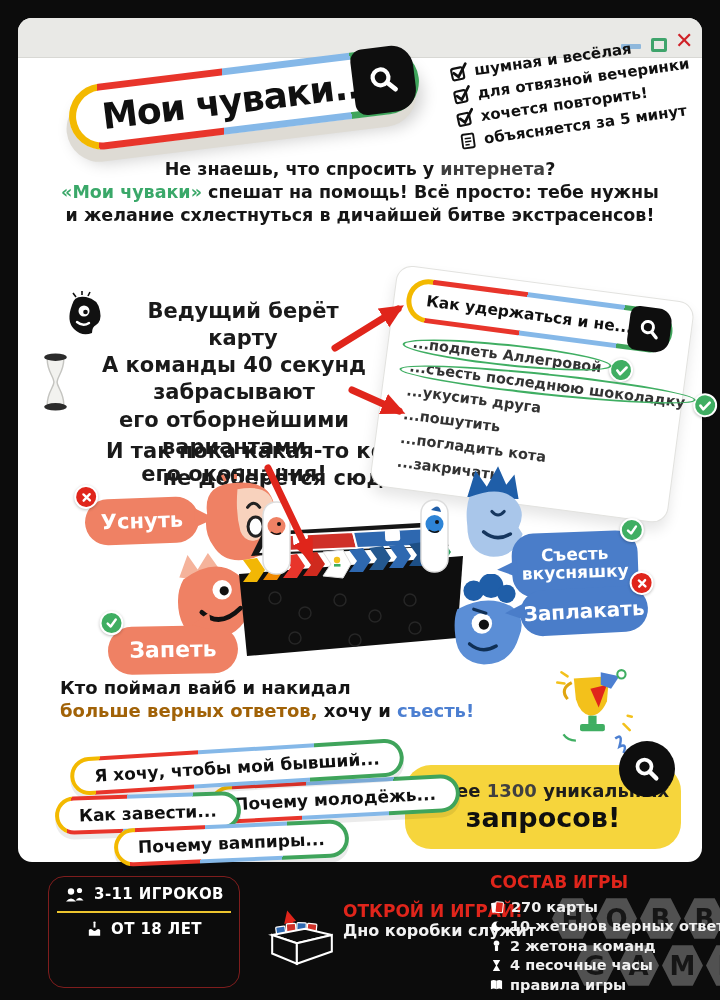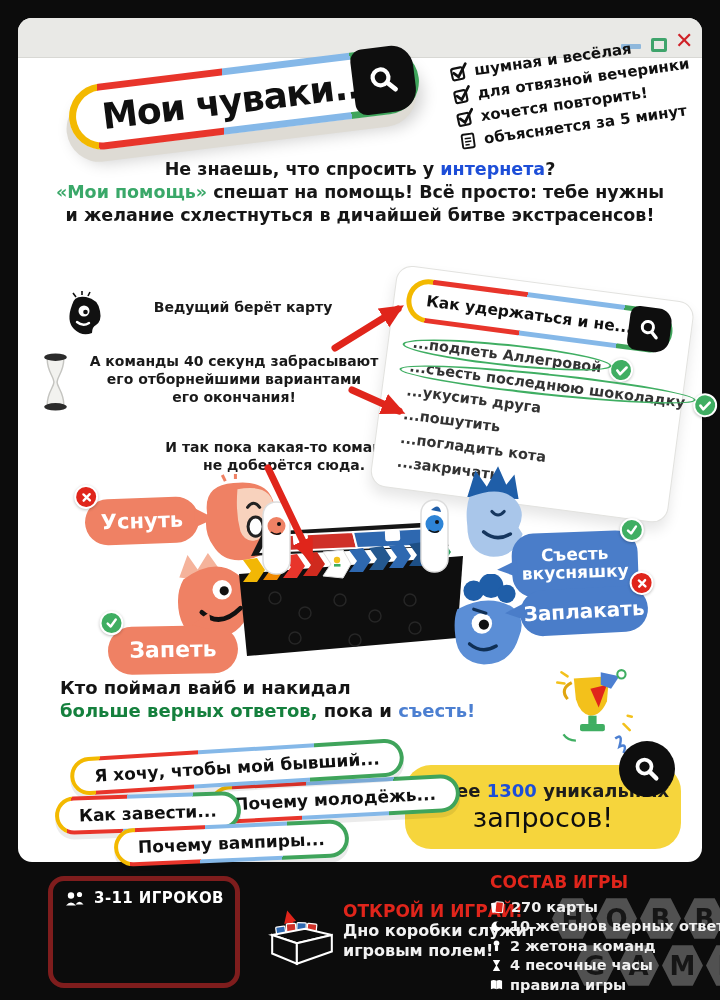--- a/index.html
+++ b/index.html
@@ -35,26 +35,26 @@
 
   
   .checklist { position:absolute; left:430px; top:44px; transform:rotate(-8deg);
                transform-origin:left top; }
   .chk-row { display:flex; align-items:center; gap:6px; height:23px;
              font-size:15px; font-weight:700; color:#101010; white-space:nowrap; }
 
   
   .intro { position:absolute; left:22px; top:140px; width:640px; text-align:center;
            font-size:17.5px; font-weight:700; color:#161616; line-height:1.32; }
-  .t-red { color:#1d4ed8; } .t-green { color:#3aa869; } .t-blue { color:#4c7fd1; }
-  .t-salmon { color:#15803d; }
+  .t-red { color:#404040; } .t-green { color:#3aa869; } .t-blue { color:#4c7fd1; }
+  .t-salmon { color:#a16207; }
 
   
   .steps-heading { position:absolute; left:112px; top:244px; font-size:18px; font-weight:800; color:#121212; }
-  .step-text { position:absolute; text-align:center; font-size:14px; font-weight:700;
+  .step-text { position:absolute; text-align:center; font-size:21px; font-weight:700;
                color:#1a1a1a; line-height:1.3; }
   #step1 { left:96px; top:280px; width:258px; }
   #step2 { left:48px; top:334px; width:336px; }
   #step3 { left:74px; top:420px; width:384px; }
   .step-icon1 { position:absolute; left:44px; top:272px; }
   .step-icon2 { position:absolute; left:24px; top:334px; }
 
   
   .scard { position:absolute; left:380px; top:246px; width:300px; padding:10px 12px 14px;
            background:#fff; border:1.5px solid #e2e2df; border-radius:16px;
@@ -95,28 +95,28 @@
   .qpill { position:absolute; padding:4px; border-radius:28px;
            background:linear-gradient(100deg,#f3b900 0 9%,#e8352b 9% 38%,#85b8e8 38% 72%,#3fa45b 72% 100%);
            box-shadow:0 5px 0 rgba(0,0,0,.08); }
   .qpill-inner { background:#fff; border-radius:24px; padding:5px 20px;
                  font-size:17px; font-weight:800; color:#101010; white-space:nowrap; }
 
   
   .promo { position:absolute; left:387px; top:747px; width:276px; height:84px;
            background:#f6d53c; border-radius:26px; text-align:center; padding-top:15px; }
   .promo-l1 { font-size:18px; font-weight:700; color:#1c1c1c; }
-  .promo-l2 { font-size:27px; font-weight:400; color:#0f0f0f; margin-top:1px; }
+  .promo-l2 { font-size:27px; font-weight:700; color:#0f0f0f; margin-top:1px; }
   .promo-btn { position:absolute; right:6px; top:-24px; width:56px; height:56px;
                background:#0e0e0e; border-radius:50%;
                display:flex; align-items:center; justify-content:center; }
 
   
   .specs { position:absolute; left:48px; top:876px; width:192px; height:112px;
-           border:5px solid #7f1d1d; border-radius:16px; z-index:7; }
+           border:1px solid #7f1d1d; border-radius:16px; z-index:7; }
   .spec-row { height:34px; display:flex; align-items:center; justify-content:center; gap:8px;
               color:#fff; font-size:15px; font-weight:800; letter-spacing:.4px;
               text-transform:uppercase; white-space:nowrap; }
   .spec-row + .spec-row { border-top:2px solid #edc52e; }
   .spec-row:nth-child(1),.spec-row:nth-child(2) { margin:0 8px; }
   .spec-row:nth-child(3) { margin:0 2px; }
 
   .openplay { position:absolute; left:343px; top:901px; z-index:7; }
   .openplay-title { color:#e0251b; font-size:17px; font-weight:800; }
   .openplay-line { color:#f2f2f2; font-size:16px; font-weight:700; line-height:1.28; }
@@ -183,21 +183,21 @@
       <svg width="19" height="19" viewBox="0 0 18 18">
           <rect x="3" y="3" width="11" height="13" rx="1.5" fill="none" stroke="#111" stroke-width="1.8"></rect>
           <path d="M5.5,7 H11.5 M5.5,10 H11.5 M5.5,13 H9.5" stroke="#111" stroke-width="1.4"></path>
         </svg>
       <span>объясняется за 5 минут</span>
     </div>
   </div>
 
   <div class="intro">
     <div><span>Не знаешь, что спросить у </span><span class="t-red">интернета</span><span>?</span></div>
-    <div><span class="t-green">«Мои помощь»</span><span> спешат на помощь! Всё просто: тебе нужны</span></div>
+    <div><span class="t-green">«Мои чуваки»</span><span> спешат на помощь! Всё просто: тебе нужны</span></div>
     <div>и желание схлестнуться в дичайшей битве экстрасенсов!</div>
   </div>
 
 
   <span class="step-icon1">
     <svg width="40" height="48" viewBox="0 0 40 46">
         <path d="M14,6 l-3,-4 M20,4 l0,-4 M26,5 l2,-4" stroke="#111" stroke-width="1.6"></path>
         <path d="M10,14 Q4,30 12,38 Q20,46 30,42 Q30,36 34,34 Q40,30 38,20 Q36,8 24,6 Q12,4 10,14 Z" fill="#111"></path>
         <circle cx="22" cy="20" r="5.5" fill="#fff"></circle>
         <circle cx="23.5" cy="21" r="2.3" fill="#111"></circle>
@@ -393,21 +393,21 @@
     <span class="tail" style="left:-15px; top:12px; border-width:9px 20px 8px 0; border-color:transparent #4a7dc9 transparent transparent;"></span>
     <span class="stamp no" style="right:-7px; top:-14px;">
         <svg width="11" height="11" viewBox="0 0 14 14">
           <path d="M3,3 L11,11 M11,3 L3,11" stroke="#fff" stroke-width="3" stroke-linecap="round"></path>
         </svg>
       </span>
   </div>
 
   <div class="victory">
     <div>Кто поймал вайб и накидал</div>
-    <div><span class="t-salmon">больше верных ответов,</span><span> пока и </span><span class="t-blue">съесть!</span></div>
+    <div><span class="t-salmon">больше верных ответов,</span><span> хочу и </span><span class="t-blue">съесть!</span></div>
   </div>
   <span class="abs" style="left:537px; top:648px;">
     <svg width="78" height="88" viewBox="0 0 75 85">
         <path d="M18,12 L52,10 L50,34 Q44,48 34,48 Q24,46 20,32 Z" fill="#f3c11b"></path>
         <polygon points="34,22 50,18 42,40" fill="#e0251b"></polygon>
         <polygon points="44,6 62,10 54,22 44,18" fill="#4c7fd1"></polygon>
         <path d="M16,16 Q4,22 12,32" stroke="#e0a50f" stroke-width="3" fill="none"></path>
         <rect x="32" y="48" width="8" height="8" fill="#3fae62"></rect>
         <rect x="24" y="56" width="24" height="7" rx="2" fill="#3fae62"></rect>
         <circle cx="64" cy="8" r="4" fill="none" stroke="#3fae62" stroke-width="2"></circle>
@@ -456,20 +456,28 @@
 
 <div class="specs">
   <div class="spec-row">
     <svg width="22" height="17" viewBox="0 0 22 16">
         <circle cx="7" cy="5" r="3.2" fill="#fff"></circle>
         <path d="M2,15 Q7,9 12,15 Z" fill="#fff"></path>
         <circle cx="15.5" cy="4" r="2.6" fill="#fff"></circle>
         <path d="M11.5,14 Q15.5,8.6 19.5,14 Z" fill="#fff"></path>
       </svg>
     <span>3-11 игроков</span>
+  </div>
+  <div class="spec-row">
+    <svg width="17" height="17" viewBox="0 0 18 18">
+        <rect x="8" y="3" width="2" height="4" fill="#fff"></rect>
+        <circle cx="9" cy="1.8" r="1.3" fill="#fff"></circle>
+        <path d="M3,9.5 Q5,7.5 7,9.5 Q9,11.5 11,9.5 Q13,7.5 15,9.5 L15,15.5 L3,15.5 Z" fill="#fff"></path>
+      </svg>
+    <span>от 18 лет</span>
   </div>
 </div>
 
 <span class="footer-box">
   <svg width="72" height="60" viewBox="0 0 70 58">
     <polygon points="17,16 23,4 29,16 26,16 26,24 20,24 20,16" fill="#e0251b" transform="rotate(-14 23 14)"></polygon>
     <g transform="translate(0,2)">
       <rect x="10" y="18" width="9" height="11" rx="1" fill="#2e68b0" stroke="#fff" stroke-width="1.2" transform="rotate(-8 14 23)"></rect>
       <rect x="20" y="15" width="9" height="11" rx="1" fill="#cf3028" stroke="#fff" stroke-width="1.2" transform="rotate(-4 24 20)"></rect>
       <rect x="30" y="14" width="9" height="11" rx="1" fill="#2e68b0" stroke="#fff" stroke-width="1.2" transform="rotate(2 34 19)"></rect>
@@ -477,21 +485,20 @@
       <polygon points="6,26 38,20 64,26 30,34" fill="#0d0d0d" stroke="#fff" stroke-width="2"></polygon>
       <polygon points="6,26 30,34 30,54 6,44" fill="#0d0d0d" stroke="#fff" stroke-width="2"></polygon>
       <polygon points="30,34 64,26 64,42 30,54" fill="#0d0d0d" stroke="#fff" stroke-width="2"></polygon>
     </g>
   </svg>
 </span>
 
 <div class="openplay">
   <div class="openplay-title">ОТКРОЙ И ИГРАЙ!</div>
   <div class="openplay-line">Дно коробки служит</div>
-  <div class="openplay-line">игровым полем!</div>
 </div>
 
 <div class="watermark" style="left:552px; top:896px;">
   <span class="hex">H</span>
   <span class="hex">O</span>
   <span class="hex">B</span>
   <span class="hex">B</span>
 
 </div>
 <div class="watermark" style="left:574px; top:943px;">

